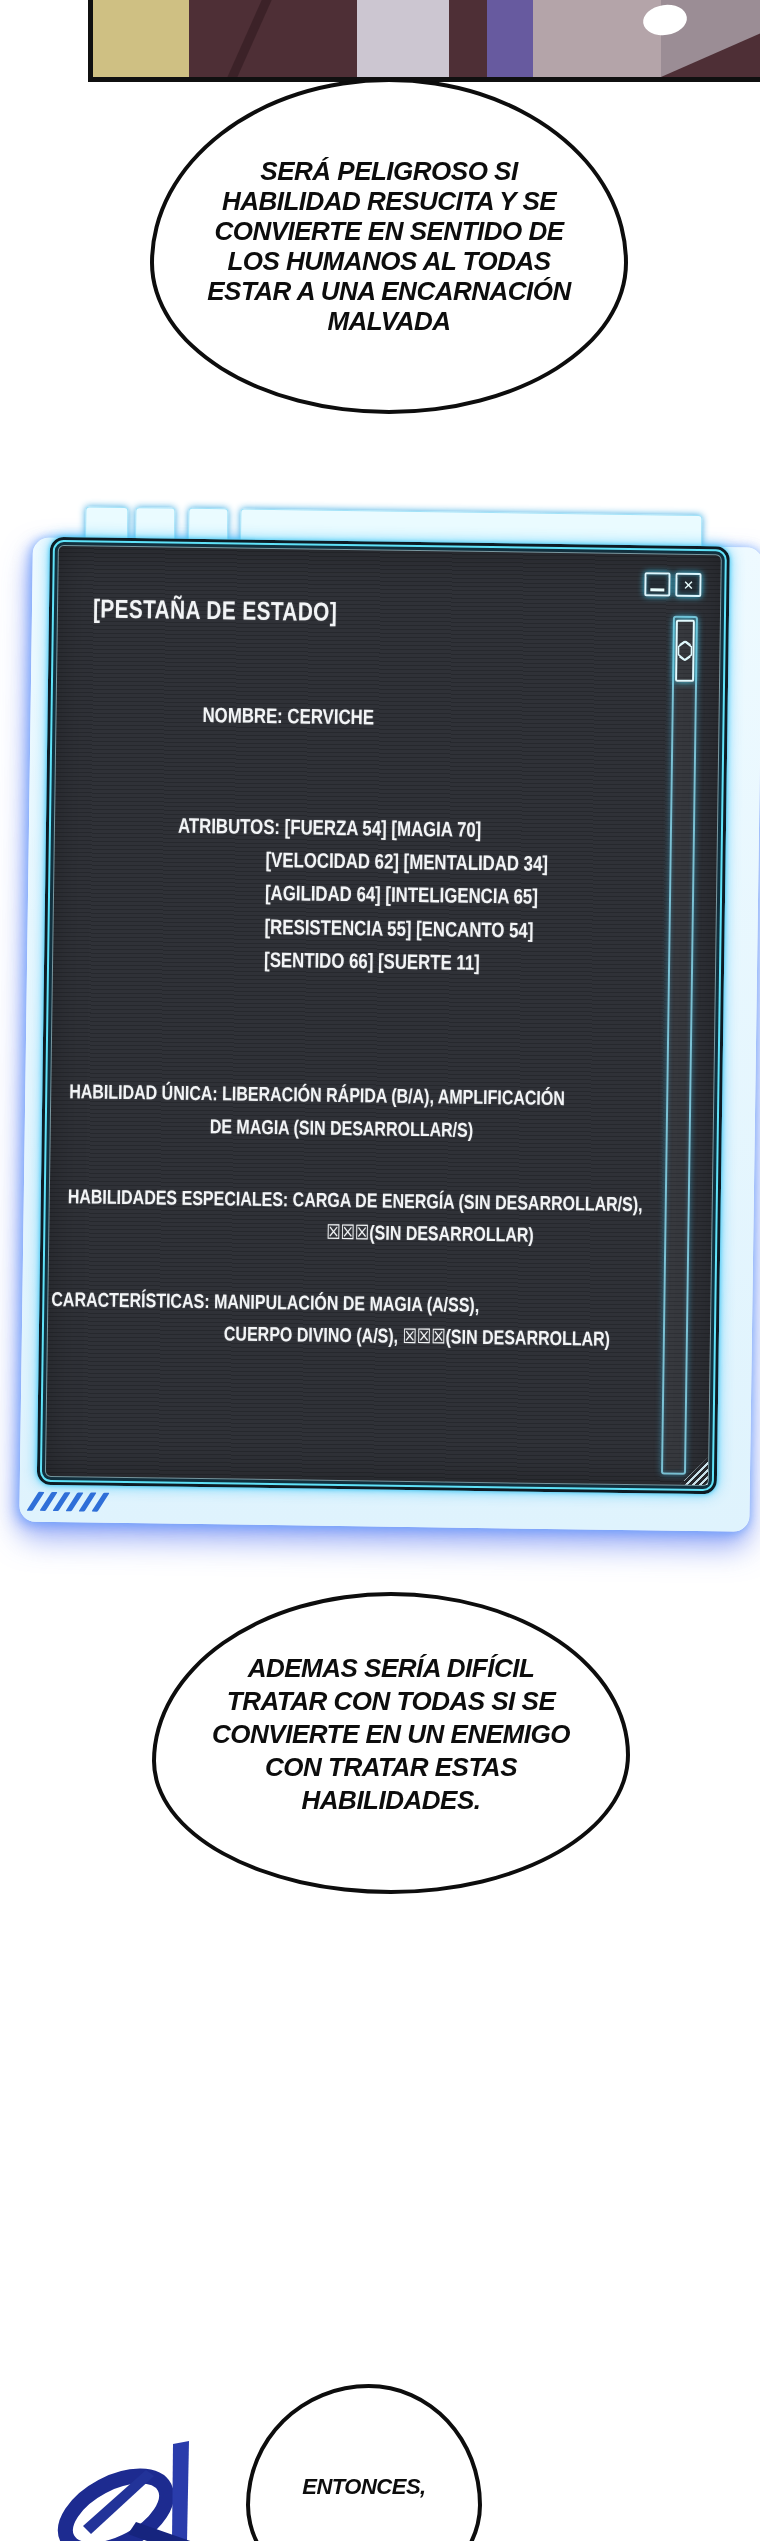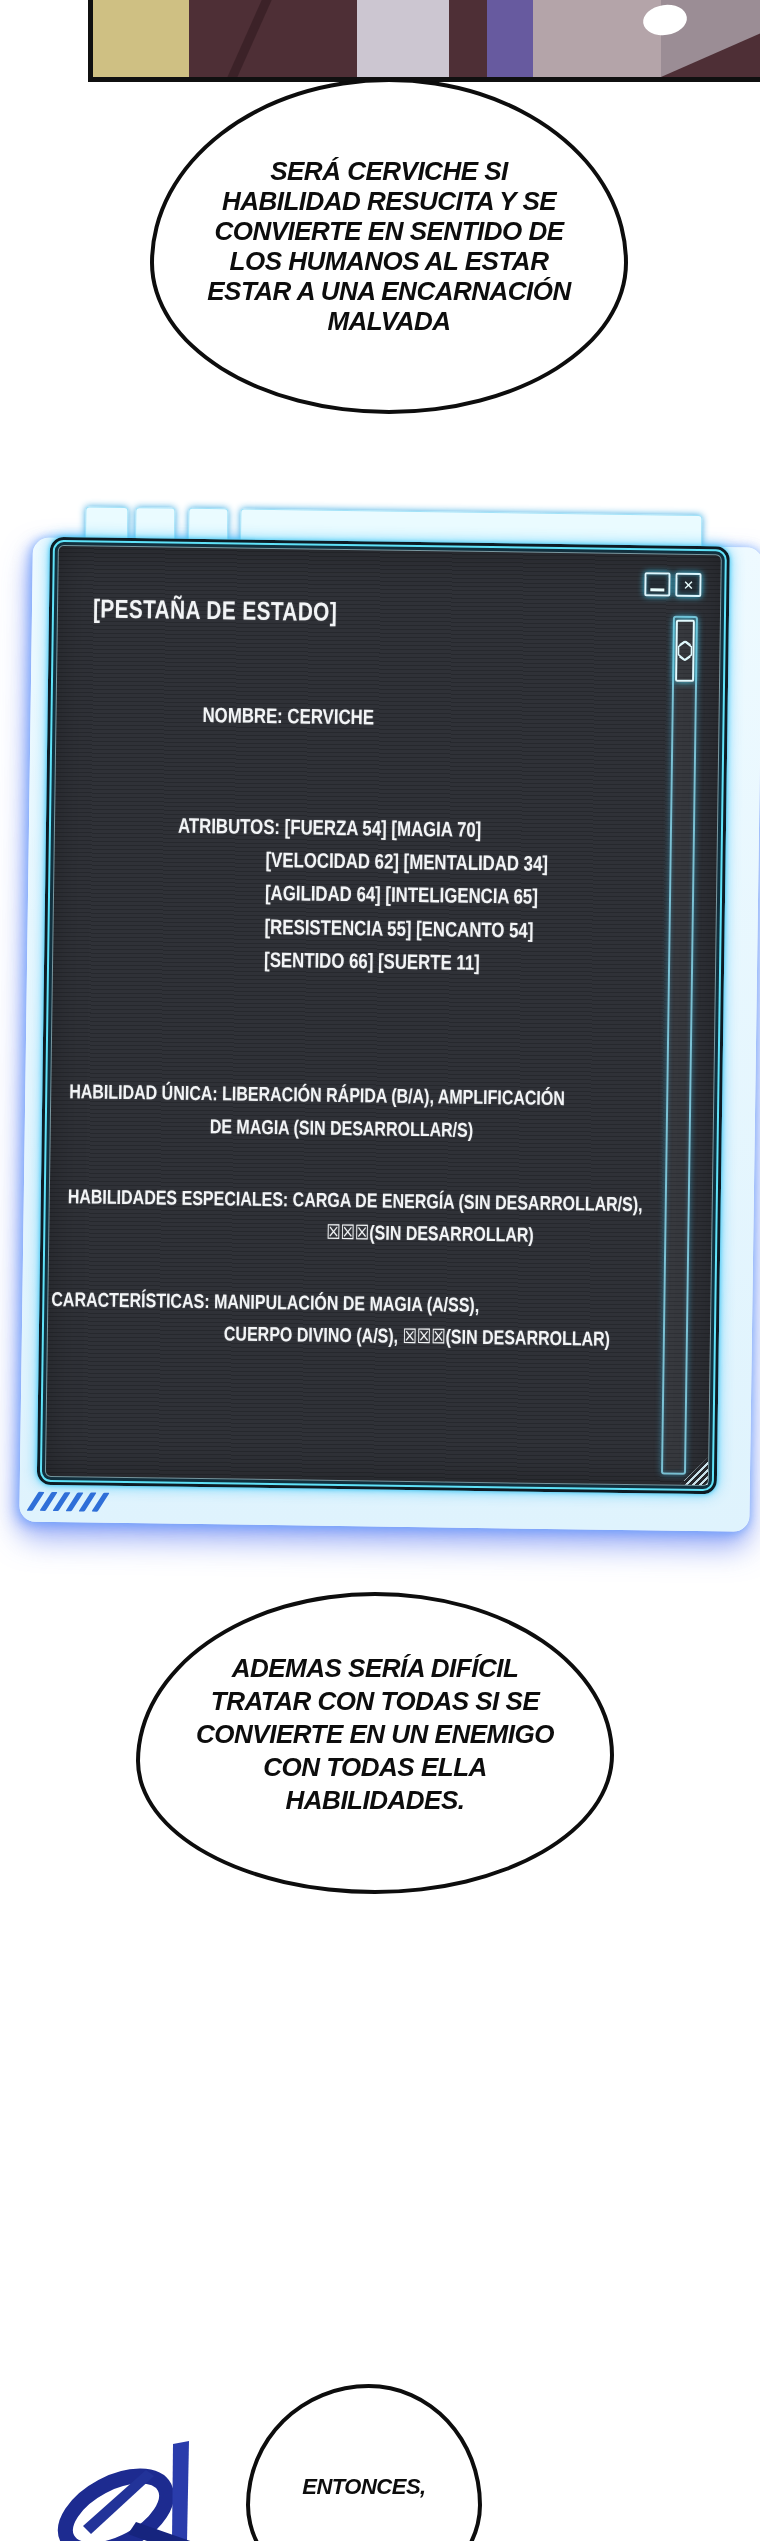--- a/index.html
+++ b/index.html
@@ -12,21 +12,21 @@
              background:#4e2f36;overflow:hidden;}
   .pshape{position:absolute;top:0;bottom:0;}
   .fold{position:absolute;background:rgba(40,20,25,.45);transform:skewX(-24deg);}
 
   
   .bubble{background:#ffffff;border:4px solid #0d0d0d;display:flex;flex-direction:column;
           align-items:center;justify-content:center;text-align:center;}
   .bubble-text{font-weight:700;font-style:italic;color:#0d0d0d;letter-spacing:-0.5px;}
   #bubble1{left:150px;top:78px;width:470px;height:328px;border-radius:50%/55% 55% 45% 45%;}
   #bubble1 .bubble-text{font-size:26px;line-height:30px;}
-  #bubble2{left:136px;top:1592px;width:478px;height:302px;border-radius:50%/56% 54% 46% 44%;padding-bottom:18px;box-sizing:border-box;}
+  #bubble2{left:152px;top:1592px;width:478px;height:302px;border-radius:50%/56% 54% 46% 44%;padding-bottom:18px;box-sizing:border-box;}
   #bubble2 .bubble-text{font-size:26px;line-height:33px;}
   #bubble3{left:246px;top:2384px;width:228px;height:212px;border-radius:52% 48% 50% 50%/55% 55% 45% 45%;}
   #bubble3 .bubble-text{font-size:22px;line-height:24px;}
 
   
   #win-assembly{left:18px;top:498px;width:747px;height:1046px;transform:rotate(0.8deg);
                 transform-origin:40px 40px;}
   #pale-underlay{left:15px;top:40px;width:730px;height:984px;border-radius:16px;
                  background:linear-gradient(180deg,#eefaff,#dff3fd);
                  box-shadow:0 0 10px rgba(90,160,255,.6),-4px 4px 14px rgba(100,140,250,.5),
@@ -77,24 +77,24 @@
     <div class="pshape" style="left:264px;width:92px;background:#ccc6d1;"></div>
     <div class="pshape" style="left:356px;width:38px;background:#4e2f36;"></div>
     <div class="pshape" style="left:394px;width:46px;background:#675a9f;"></div>
     <div class="pshape" style="left:440px;width:128px;background:#b4a4a9;"></div>
     <div class="pshape" style="left:568px;width:124px;background:#9b8d95;"></div>
     <div class="pshape" style="left:568px;width:124px;background:#4e2f36;clip-path:polygon(0 100%,100% 35%,100% 100%);"></div>
     <div class="abs" style="left:550px;top:12px;width:44px;height:30px;background:#fff;border-radius:50%;transform:rotate(-8deg);"></div>
   </div>
 
   <div id="bubble1" class="bubble abs">
-    <div class="bubble-text">SERÁ CERVICHE SI</div>
+    <div class="bubble-text">SERÁ PELIGROSO SI</div>
     <div class="bubble-text">HABILIDAD RESUCITA Y SE</div>
     <div class="bubble-text">CONVIERTE EN SENTIDO DE</div>
-    <div class="bubble-text">LOS HUMANOS AL ESTAR</div>
+    <div class="bubble-text">LOS HUMANOS AL TODAS</div>
     <div class="bubble-text">ESTAR A UNA ENCARNACIÓN</div>
     <div class="bubble-text">MALVADA</div>
   </div>
 
   <div id="win-assembly" class="abs">
     <div id="pale-underlay" class="abs"></div>
     <div class="wtab abs" style="left:67px;width:43px;"></div>
     <div class="wtab abs" style="left:117px;width:40px;"></div>
     <div class="wtab abs" style="left:170px;width:40px;"></div>
     <div class="wtab abs" style="left:222px;width:462px;"></div>
@@ -162,21 +162,21 @@
       <span class="hatch"></span>
       <span class="hatch"></span>
       <span class="hatch"></span>
     </div>
   </div>
 
   <div id="bubble2" class="bubble abs">
     <div class="bubble-text">ADEMAS SERÍA DIFÍCIL</div>
     <div class="bubble-text">TRATAR CON TODAS SI SE</div>
     <div class="bubble-text">CONVIERTE EN UN ENEMIGO</div>
-    <div class="bubble-text">CON TODAS ELLA</div>
+    <div class="bubble-text">CON TRATAR ESTAS</div>
     <div class="bubble-text">HABILIDADES.</div>
   </div>
 
   <div id="glyph-wrap" class="abs">
     <svg width="200" height="103" viewBox="0 0 200 103">
       <g transform="rotate(-28 80 75)">
         <ellipse cx="80" cy="75" rx="55" ry="30" fill="none" stroke="#1d2b90" stroke-width="15"></ellipse>
       </g>
       <path d="M118 38 L55 96 L47 88 L110 32 Z" fill="#223399"></path>
       <path d="M137 6 L153 3 L151 103 L136 103 Z" fill="#2a3cab"></path>

